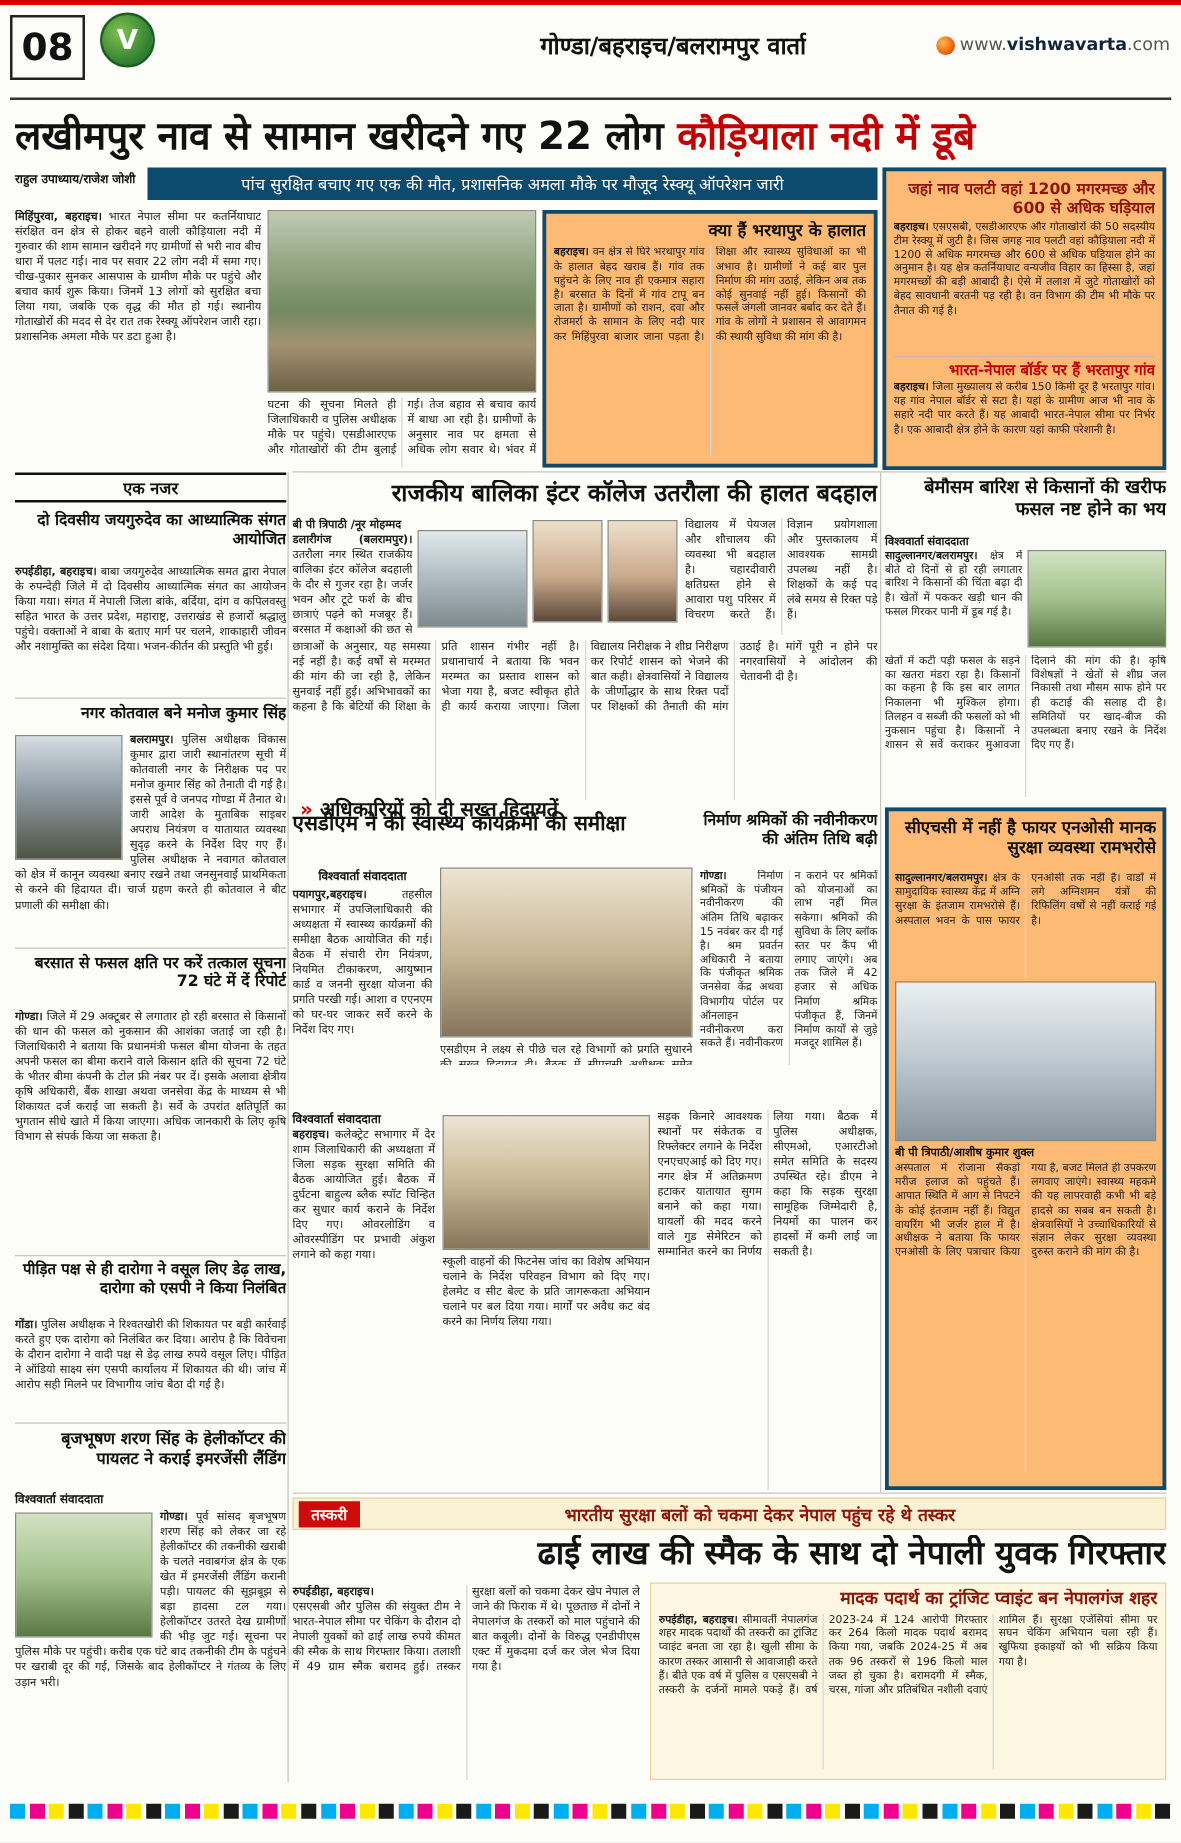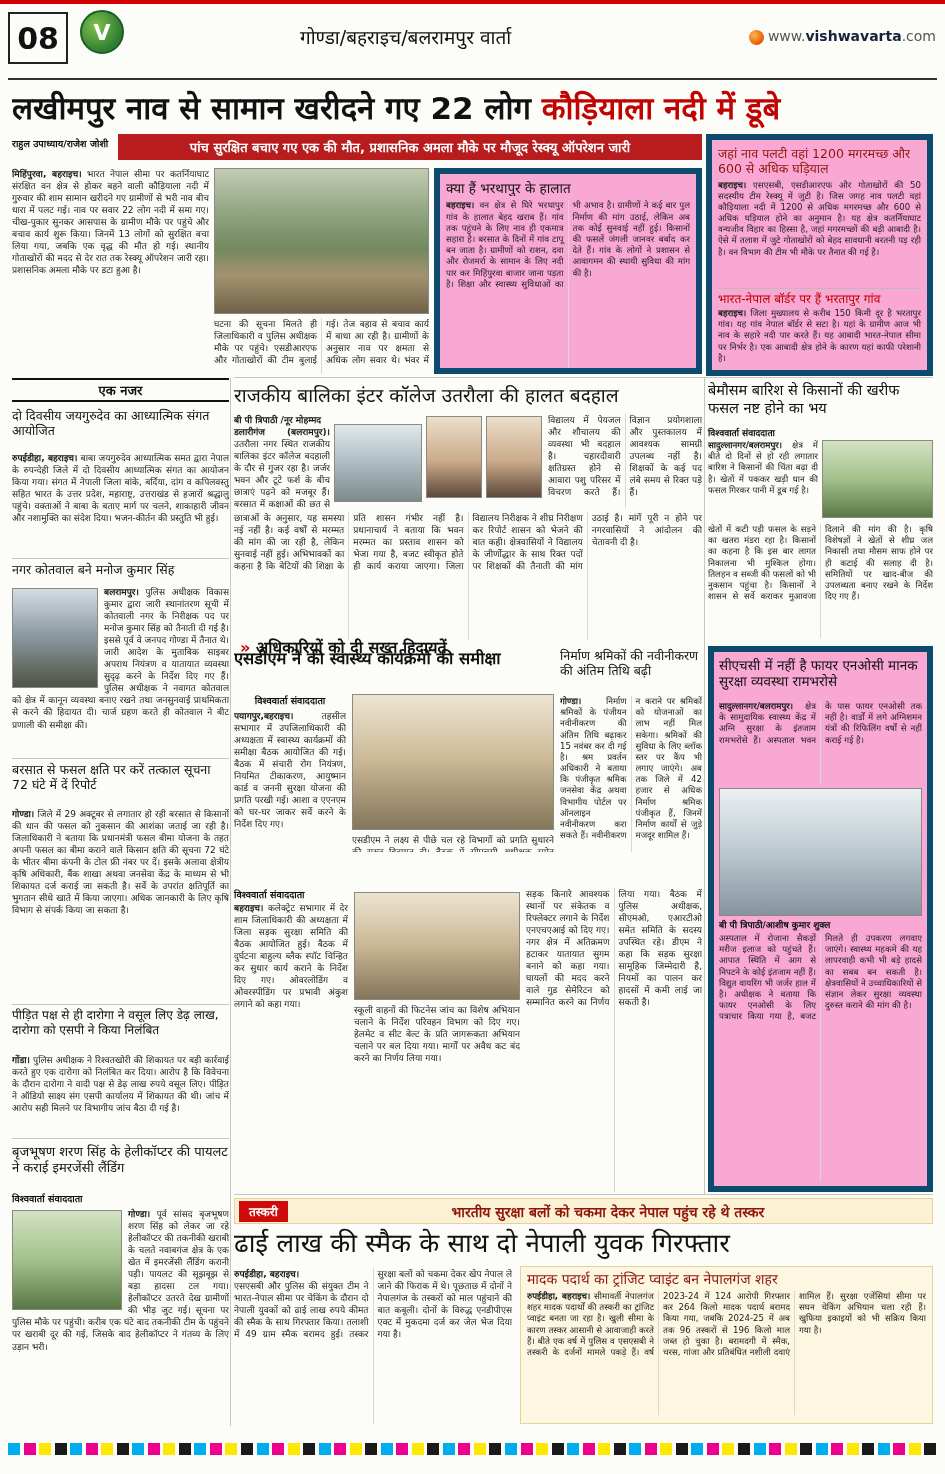--- a/index.html
+++ b/index.html
@@ -4,35 +4,35 @@
 <style>
 *{box-sizing:border-box;margin:0;padding:0}
 html,body{background:#e8e8e4}
 #page{position:relative;width:945px;height:1474px;margin:0 auto;background:#fcfcf9;
   font-family:"DejaVu Sans","Liberation Sans",sans-serif;color:#111;overflow:hidden}
 .abs{position:absolute}
 .bt{font-size:9px;line-height:1.34;text-align:justify;overflow:hidden;color:#1b1b1b}
 .bt-sm{font-size:8.6px;line-height:1.3;text-align:justify;overflow:hidden;color:#1b1b1b}
 .dl{font-weight:bold}
 .rep{font-weight:bold;font-size:9.5px}
-.ttl{font-weight:normal;text-align:left;line-height:1.22;overflow:hidden}
+.ttl{font-weight:bold;text-align:right;line-height:1.22;overflow:hidden}
 .cols2{column-count:2;column-gap:9px;column-rule:1px solid #d8d8d2}
 .cols3{column-count:3;column-gap:9px;column-rule:1px solid #d8d8d2}
 .cols4{column-count:4;column-gap:9px;column-rule:1px solid #d8d8d2}
 .photo{border:1px solid #8a8a82}
 .ph-river{background:linear-gradient(180deg,#c2cbb2 0%,#94a886 28%,#73895f 55%,#a3926f 74%,#6e6247 100%)}
 .ph-portrait{background:linear-gradient(180deg,#d5dde2 0%,#93a0aa 42%,#4e5344 100%)}
 .ph-building{background:linear-gradient(180deg,#e2e8eb 0%,#b2c0c6 45%,#7d8a8d 100%)}
 .ph-head{background:linear-gradient(180deg,#ecdfcb 0%,#cbaa8b 55%,#5c493a 100%)}
 .ph-meeting{background:linear-gradient(180deg,#ece4d2 0%,#cbb996 48%,#85755a 100%)}
 .ph-field{background:linear-gradient(180deg,#d3e2c3 0%,#a2c18c 50%,#5a7844 100%)}
 .ph-indoor{background:linear-gradient(180deg,#eaf0f3 0%,#bcc8cf 50%,#87949e 100%)}
 .vrule{width:0;border-left:1px solid #c6c6bf}
 .hrule{height:0;border-top:1px solid #c6c6bf}
-.box{border:6px solid #0c4a6e;background:#f9a8d4}
+.box{border:3px solid #0c4a6e;background:#fdba74}
 .red{color:#c00404}
 .maroon{color:#8e1507}
 .reg-sq{width:12px;height:12px;flex:0 0 auto}
 #registration-bar{display:flex;justify-content:space-between;align-items:center}
 .headshot{width:56px;height:82px}
 .kicker-strip{display:flex;align-items:center;background:#fbf2d6;border:1px solid #e4d49b}
 .logo-circle{width:44px;height:44px;border-radius:50%;
   background:radial-gradient(circle at 35% 35%,#7fc24d,#2e7d32 70%);
   color:#fff;font-weight:bold;font-size:22px;display:flex;align-items:center;justify-content:center;
   border:2px solid #1b5e20}
@@ -61,21 +61,21 @@
   </div>
 
   <div class="abs" style="left:8px;top:78px;width:929px;border-top:2px solid #333"></div>
 
   <div class="abs" style="left:12px;top:86px;width:922px;height:44px;font-size:31px;font-weight:bold;white-space:nowrap;overflow:hidden">
     <span>लखीमपुर नाव से सामान खरीदने गए 22 लोग </span><span class="red">कौड़ियाला नदी में डूबे</span>
   </div>
 
   <div class="abs" style="left:12px;top:138px;width:104px;font-size:9.5px;font-weight:bold;line-height:1.2">राहुल उपाध्याय/राजेश जोशी</div>
 
-  <div class="abs" style="left:118px;top:134px;width:584px;height:26px;background:#b91c1c;color:#fff;font-weight:bold;font-size:13px;display:flex;align-items:center;justify-content:center;overflow:hidden">पांच सुरक्षित बचाए गए एक की मौत, प्रशासनिक अमला मौके पर मौजूद रेस्क्यू ऑपरेशन जारी</div>
+  <div class="abs" style="left:118px;top:134px;width:584px;height:26px;background:#0c4a6e;color:#fff;font-weight:normal;font-size:13px;display:flex;align-items:center;justify-content:center;overflow:hidden">पांच सुरक्षित बचाए गए एक की मौत, प्रशासनिक अमला मौके पर मौजूद रेस्क्यू ऑपरेशन जारी</div>
 
   <div class="abs box" style="left:706px;top:134px;width:227px;height:242px;padding:6px">
     <div class="ttl maroon" style="font-size:12.5px">जहां नाव पलटी वहां 1200 मगरमच्छ और 600 से अधिक घड़ियाल</div>
     <div class="bt-sm" style="height:108px;margin-top:3px">
       <span class="dl">बहराइच।</span><span> एसएसबी, एसडीआरएफ और गोताखोरों की 50 सदस्यीय टीम रेस्क्यू में जुटी है। जिस जगह नाव पलटी वहां कौड़ियाला नदी में 1200 से अधिक मगरमच्छ और 600 से अधिक घड़ियाल होने का अनुमान है। यह क्षेत्र कतर्नियाघाट वन्यजीव विहार का हिस्सा है, जहां मगरमच्छों की बड़ी आबादी है। ऐसे में तलाश में जुटे गोताखोरों को बेहद सावधानी बरतनी पड़ रही है। वन विभाग की टीम भी मौके पर तैनात की गई है।</span>
     </div>
     <div class="ttl red" style="font-size:12px;border-top:1px solid #bbb;padding-top:3px">भारत-नेपाल बॉर्डर पर हैं भरतापुर गांव</div>
     <div class="bt-sm" style="height:74px;margin-top:2px">
       <span class="dl">बहराइच।</span><span> जिला मुख्यालय से करीब 150 किमी दूर है भरतापुर गांव। यह गांव नेपाल बॉर्डर से सटा है। यहां के ग्रामीण आज भी नाव के सहारे नदी पार करते हैं। यह आबादी भारत-नेपाल सीमा पर निर्भर है। एक आबादी क्षेत्र होने के कारण यहां काफी परेशानी है।</span>
     </div>

